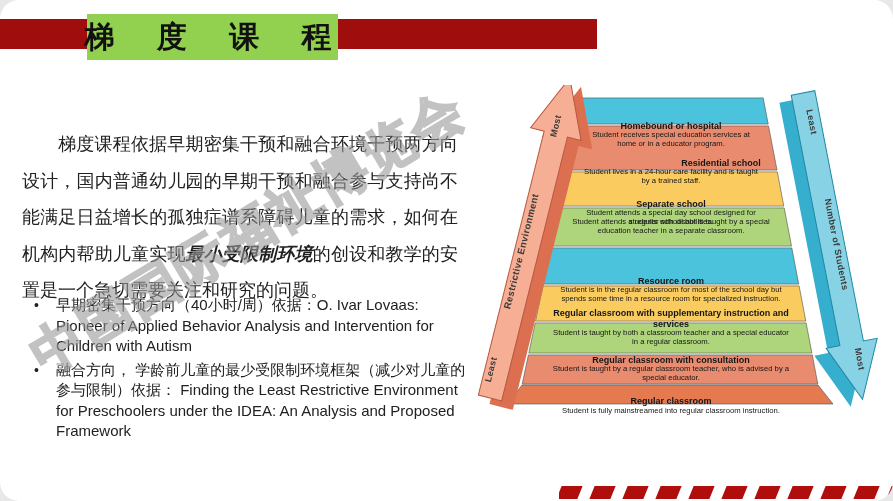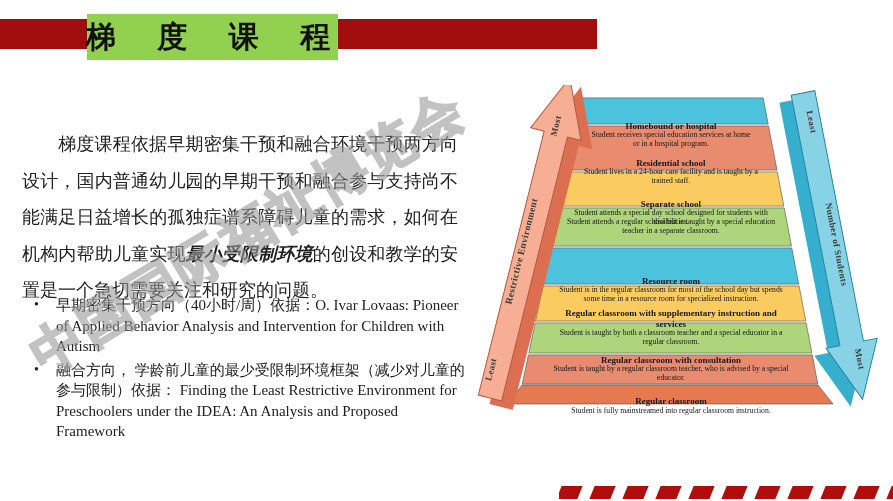--- a/index.html
+++ b/index.html
@@ -1,19 +1,20 @@
 <!DOCTYPE html>
 <html><head>
 <meta charset="utf-8">
 <style>
   html,body{margin:0;padding:0;background:#e8e8e8;}
   .slide{
     position:relative;width:893px;height:501px;background:#ffffff;overflow:hidden;
-    font-family:Liberation Serif, serif;color:#1e1e1e;
+    font-family:Liberation Sans, sans-serif;color:#1e1e1e;
     margin:0 auto;
+    border-radius:19px;
   }
   
   .title-bar{position:absolute;left:0;top:19px;width:597px;height:30px;}
   .title-box{
     position:absolute;left:87px;top:14px;width:251px;height:46px;
     display:flex;align-items:center;justify-content:center;
   }
   .title-box h1{
     margin:0;font-size:30px;font-weight:700;color:#111;
     letter-spacing:9px;word-spacing:16px;white-space:nowrap;
@@ -101,23 +102,23 @@
         <polygon id="ra-side" points="-19,2 5,2 5,257 19,257 -7,314 -33,257 -19,257" transform="translate(-6,3)" fill="#35AFCD"></polygon>
         <polygon id="ra-main" points="-12,0 12,0 12,255 26,255 0,312 -26,255 -12,255" fill="#87D3E5" stroke="#2187A5"></polygon>
         <text class="arrow-label" text-anchor="middle" transform="translate(0,30) rotate(90)">Least</text>
         <text class="arrow-label" text-anchor="middle" transform="translate(1,155) rotate(90)">Number of Students</text>
         <text class="arrow-label" text-anchor="middle" transform="translate(2,272) rotate(90)">Most</text>
       </g>
     </svg>
     <div id="level-texts">
         <div class="level-text" style="top: 12px; height: 28px; left: 120.542px; width: 160.916px;">
           <div class="lv-title">Homebound or hospital</div>
-          <div class="lv-desc">Student receives special education services at home or in a hospital program.</div>
+          <div class="lv-desc">Student receives special education services at home or in a educator program.</div>
         </div>
-        <div class="level-text" style="top: 40px; height: 46px; left: 111.278px; width: 179.445px;">
+        <div class="level-text" style="top: 40px; height: 46px; left: 111.278px; width: 179.445px; align-items: flex-end;">
           <div class="lv-title">Residential school</div>
           <div class="lv-desc">Student lives in a 24-hour care facility and is taught by a trained staff.</div>
         </div>
         <div class="level-text" style="top: 86px; height: 36px; left: 104.027px; width: 193.945px;">
           <div class="lv-title">Separate school</div>
           <div class="lv-desc">Student attends a special day school designed for students with disabilities.</div>
         </div>
         <div class="level-text" style="top: 122px; height: 40px; left: 95.9713px; width: 210.057px;">
           <div class="lv-desc">Student attends a regular school but is taught by a special education teacher in a separate classroom.</div>
         </div>

